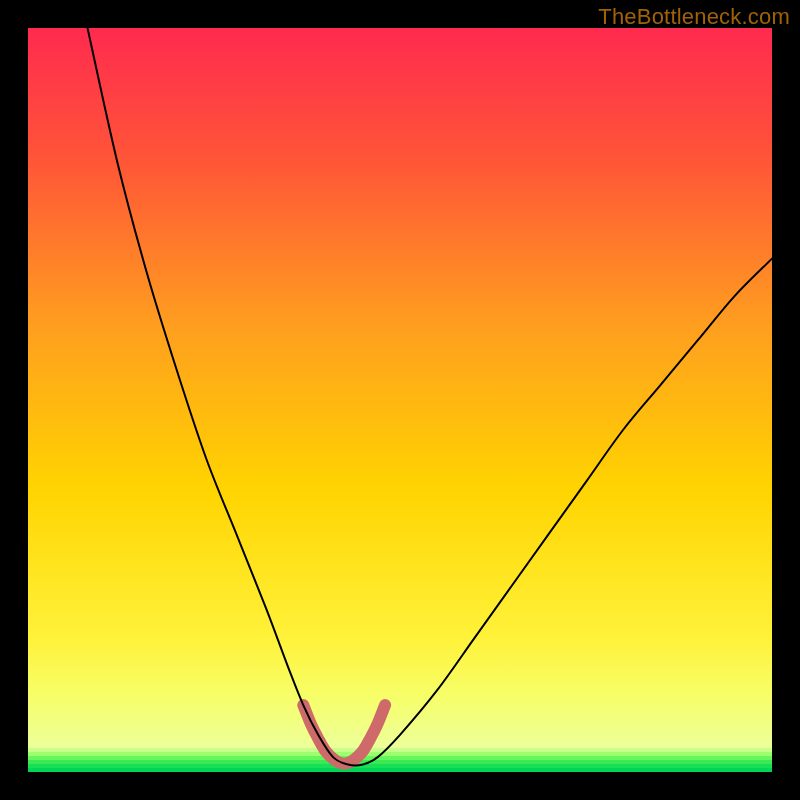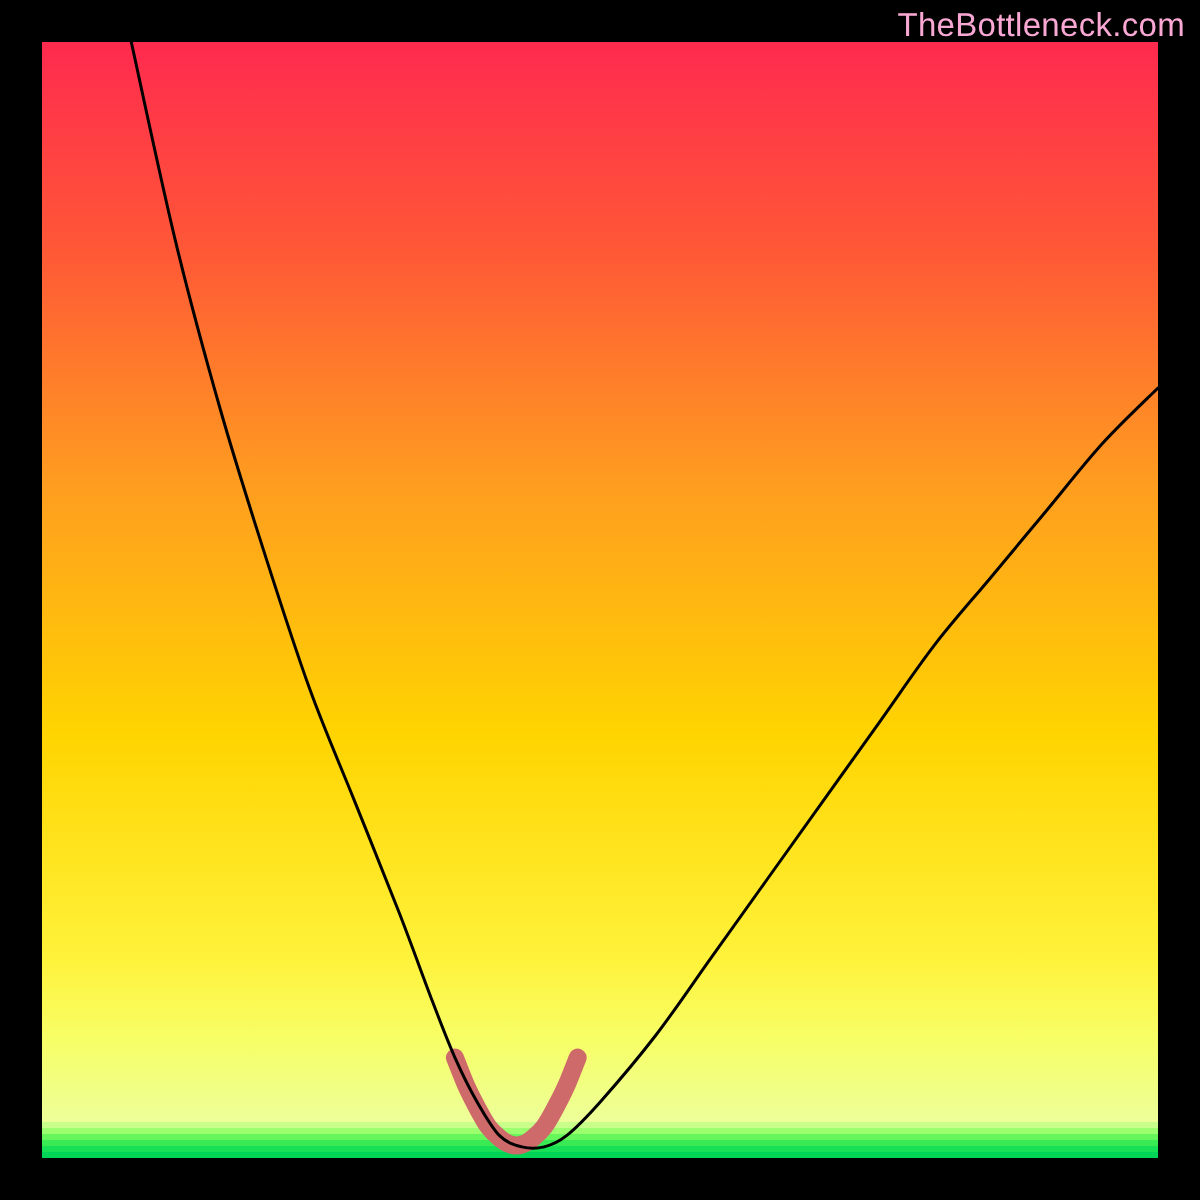--- a/index.html
+++ b/index.html
@@ -16,21 +16,21 @@
     left: 0;
     top: 0;
     width: 800px;
     height: 800px;
     background: #000;
   }
   .watermark {
     position: absolute;
     top: 4px;
     right: 10px;
-    color: #f9a8d4;
+    color: #a16207;
     font-size: 22px;
     font-weight: 400;
     letter-spacing: 0.2px;
     z-index: 10;
   }
   .plot-wrap {
     position: absolute;
     left: 28px;
     top: 28px;
     width: 744px;

